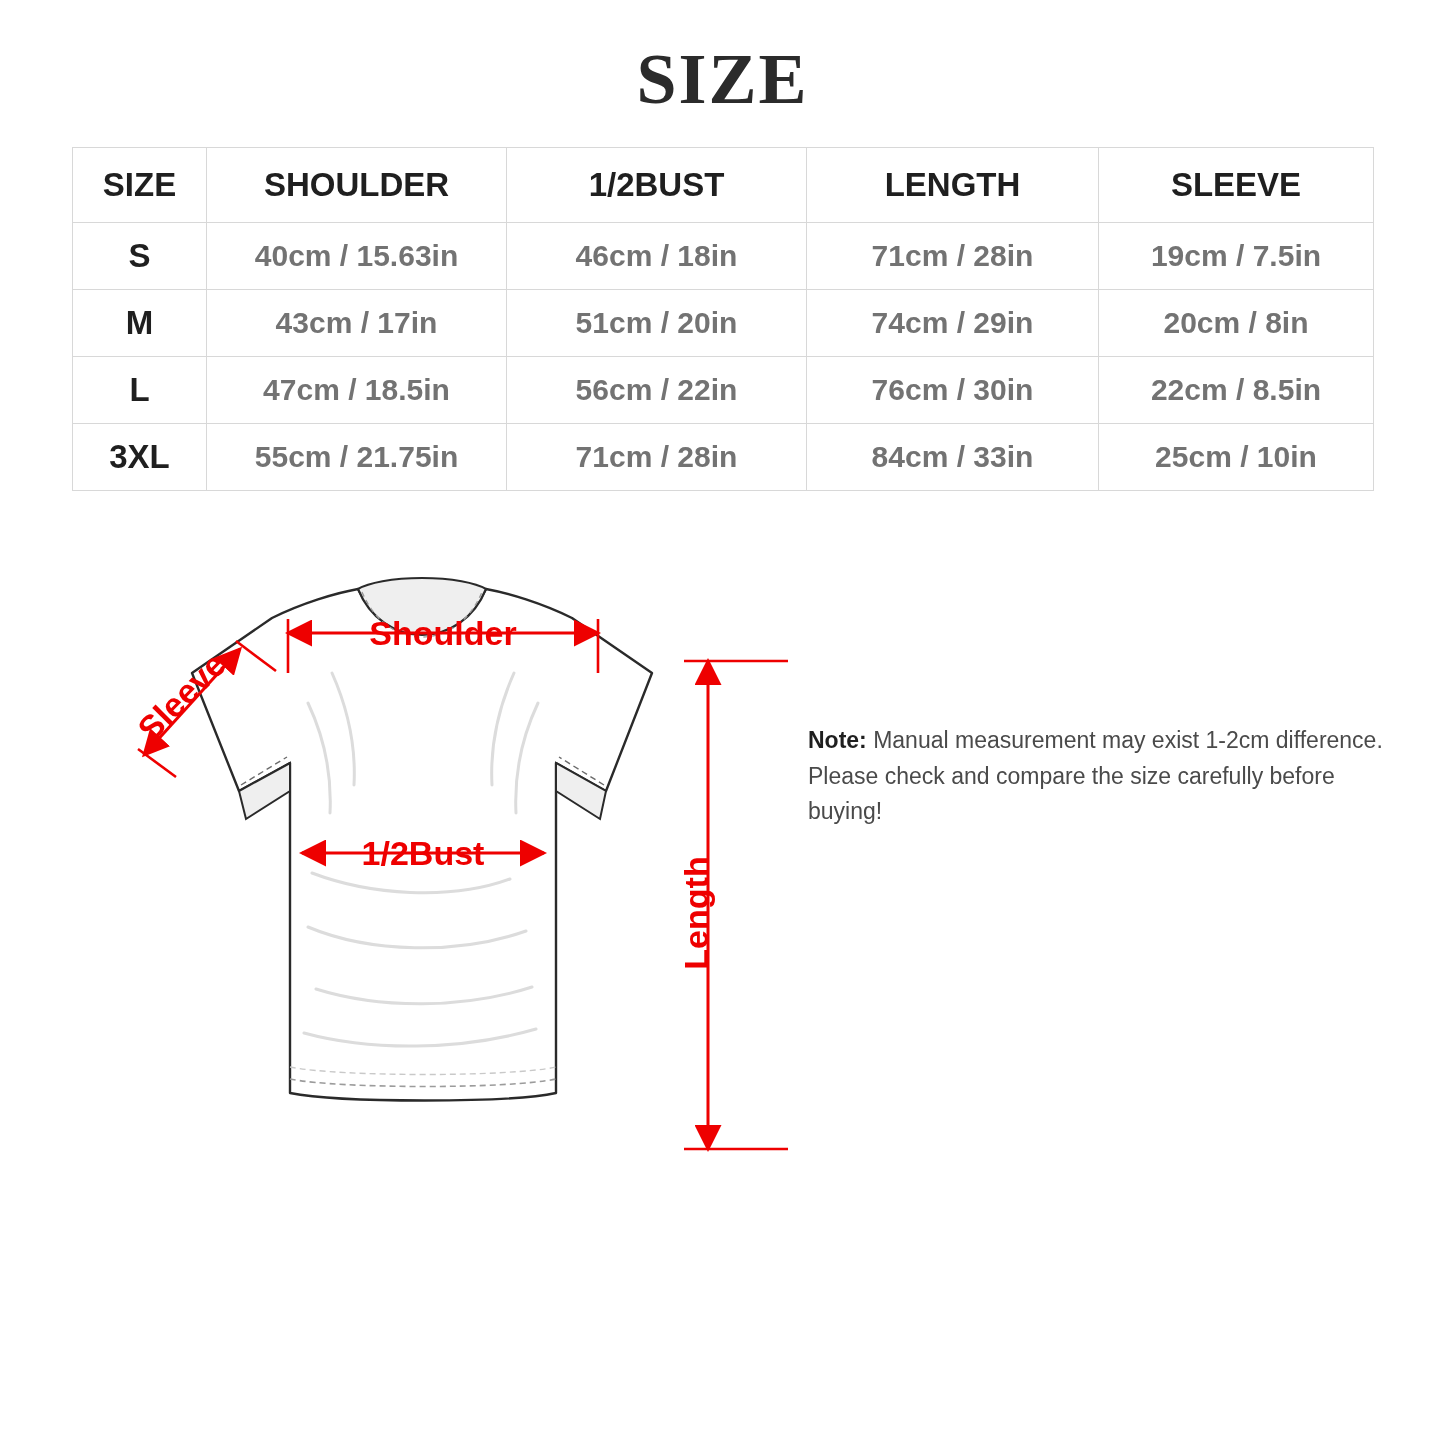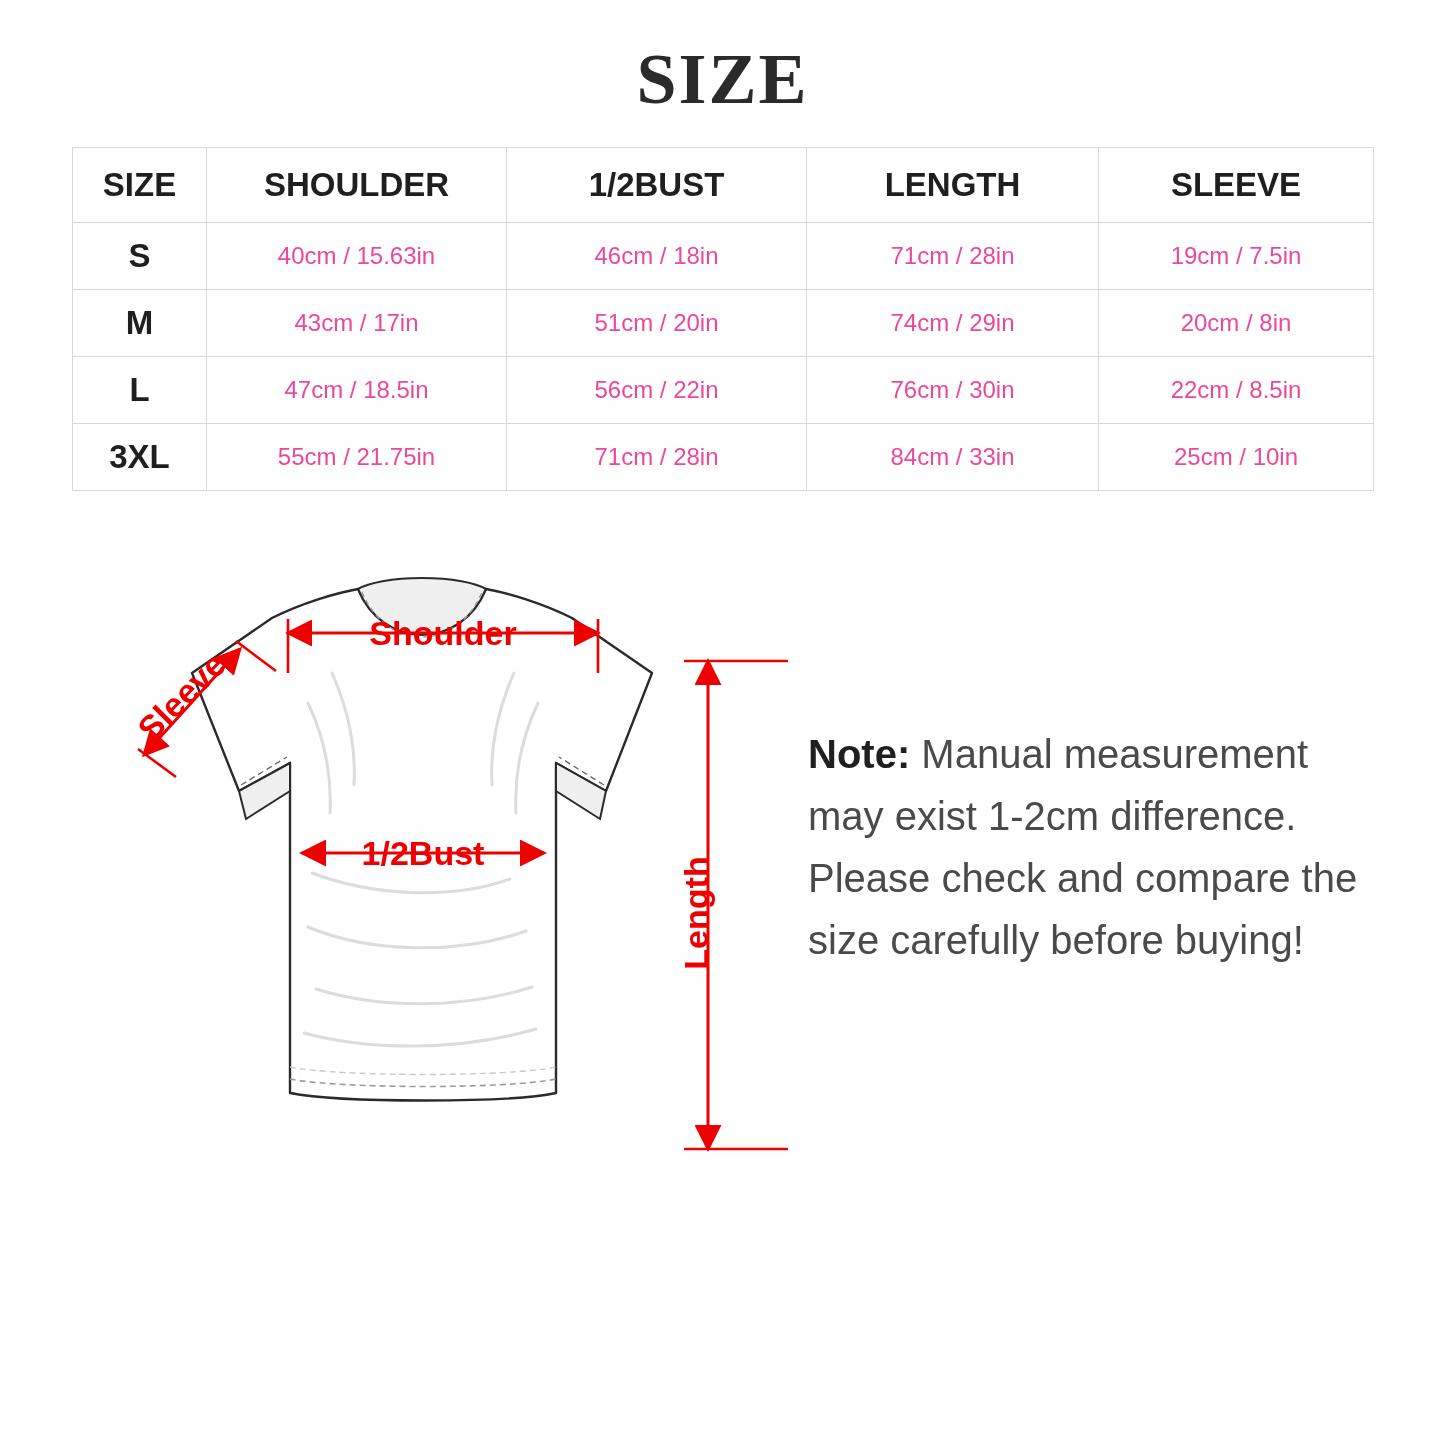--- a/index.html
+++ b/index.html
@@ -34,24 +34,24 @@
   }
   table.size-table {
     width: 1301px;
     border-collapse: collapse;
     table-layout: fixed;
   }
   table.size-table th,
   table.size-table td {
     border: 1px solid #d8d8d8;
     text-align: center;
-    font-size: 24px;
-    color: #ec4899;
+    font-size: 30px;
+    color: #737373;
     height: 64px;
-    font-weight: 400;
+    font-weight: 700;
   }
   table.size-table thead th {
     font-size: 33px;
     font-weight: 700;
     color: #1f1f1f;
     height: 72px;
   }
   table.size-table tbody td.size-col {
     font-weight: 700;
     color: #1f1f1f;
@@ -78,21 +78,21 @@
     width: 760px;
     height: 660px;
   }
   .shirt-area svg { display: block; }
 
   .note {
     position: absolute;
     left: 808px;
     top: 200px;
     width: 580px;
-    font-size: 40px;
+    font-size: 23px;
     line-height: 1.55;
     color: #4a4a4a;
   }
   .note b {
     color: #1f1f1f;
     font-weight: 700;
   }
 </style>
 </head>
 <body>

